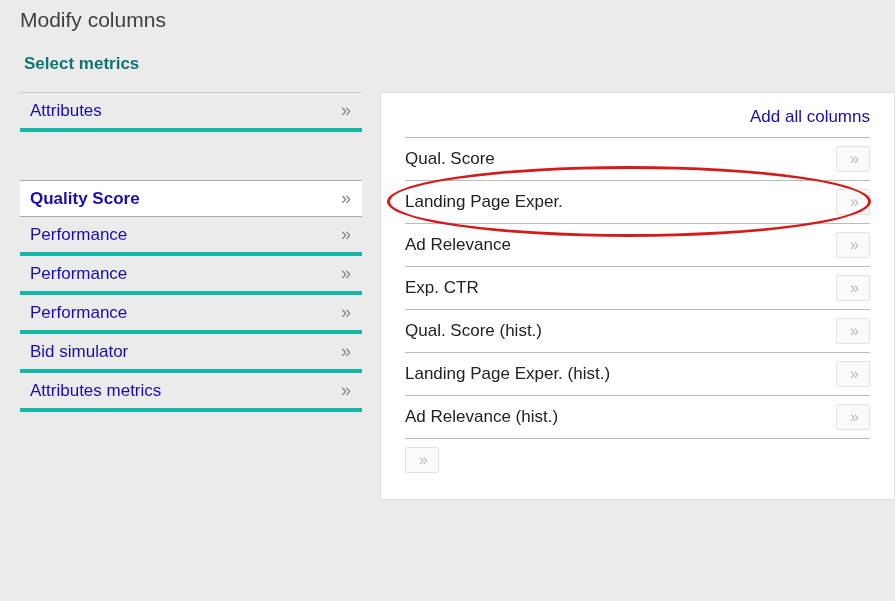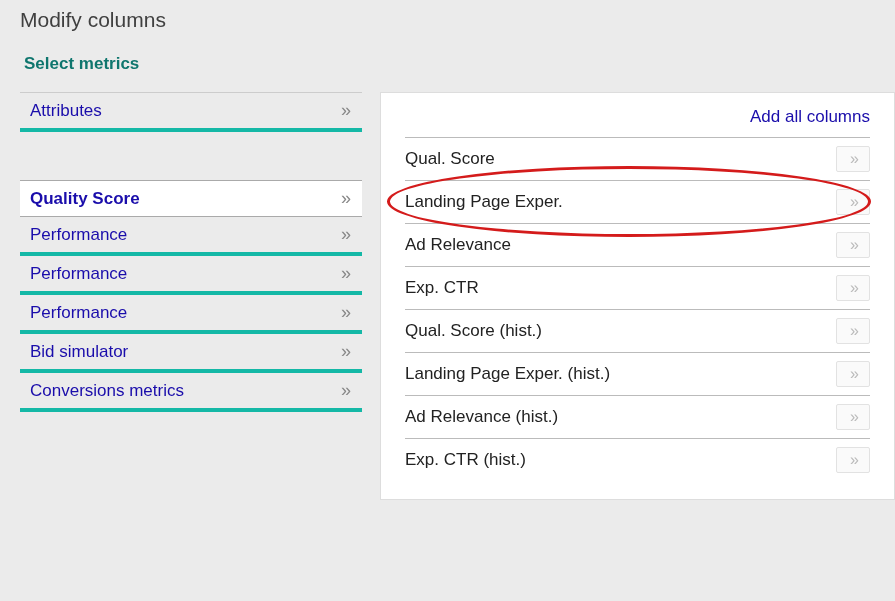--- a/index.html
+++ b/index.html
@@ -151,21 +151,21 @@
       </div>
       <div class="sidebar-item">
         <span class="sidebar-label">Performance</span>
         <span class="sidebar-chevron">»</span>
       </div>
       <div class="sidebar-item">
         <span class="sidebar-label">Bid simulator</span>
         <span class="sidebar-chevron">»</span>
       </div>
       <div class="sidebar-item">
-        <span class="sidebar-label">Conversions metrics</span>
+        <span class="sidebar-label">Attributes metrics</span>
         <span class="sidebar-chevron">»</span>
       </div>
     </div>
 
   <div class="metrics-panel">
     <div class="metrics-inner">
       <div class="add-all-row">
         <span class="add-all-link">Add all columns</span>
       </div>
       <div id="metrics-list">
@@ -191,21 +191,20 @@
           </div>
           <div class="metric-row">
             <span class="metric-label">Landing Page Exper. (hist.)</span>
             <div class="metric-add-btn">»</div>
           </div>
           <div class="metric-row">
             <span class="metric-label">Ad Relevance (hist.)</span>
             <div class="metric-add-btn">»</div>
           </div>
           <div class="metric-row">
-            <span class="metric-label">Exp. CTR (hist.)</span>
             <div class="metric-add-btn">»</div>
           </div>
         </div>
     </div>
     <div class="scrollbar"></div>
   </div>
 </div>
 
 <div class="highlight-ellipse" id="highlight" style="left: 387px; top: 166px; width: 484px; height: 71px;"></div>
 

